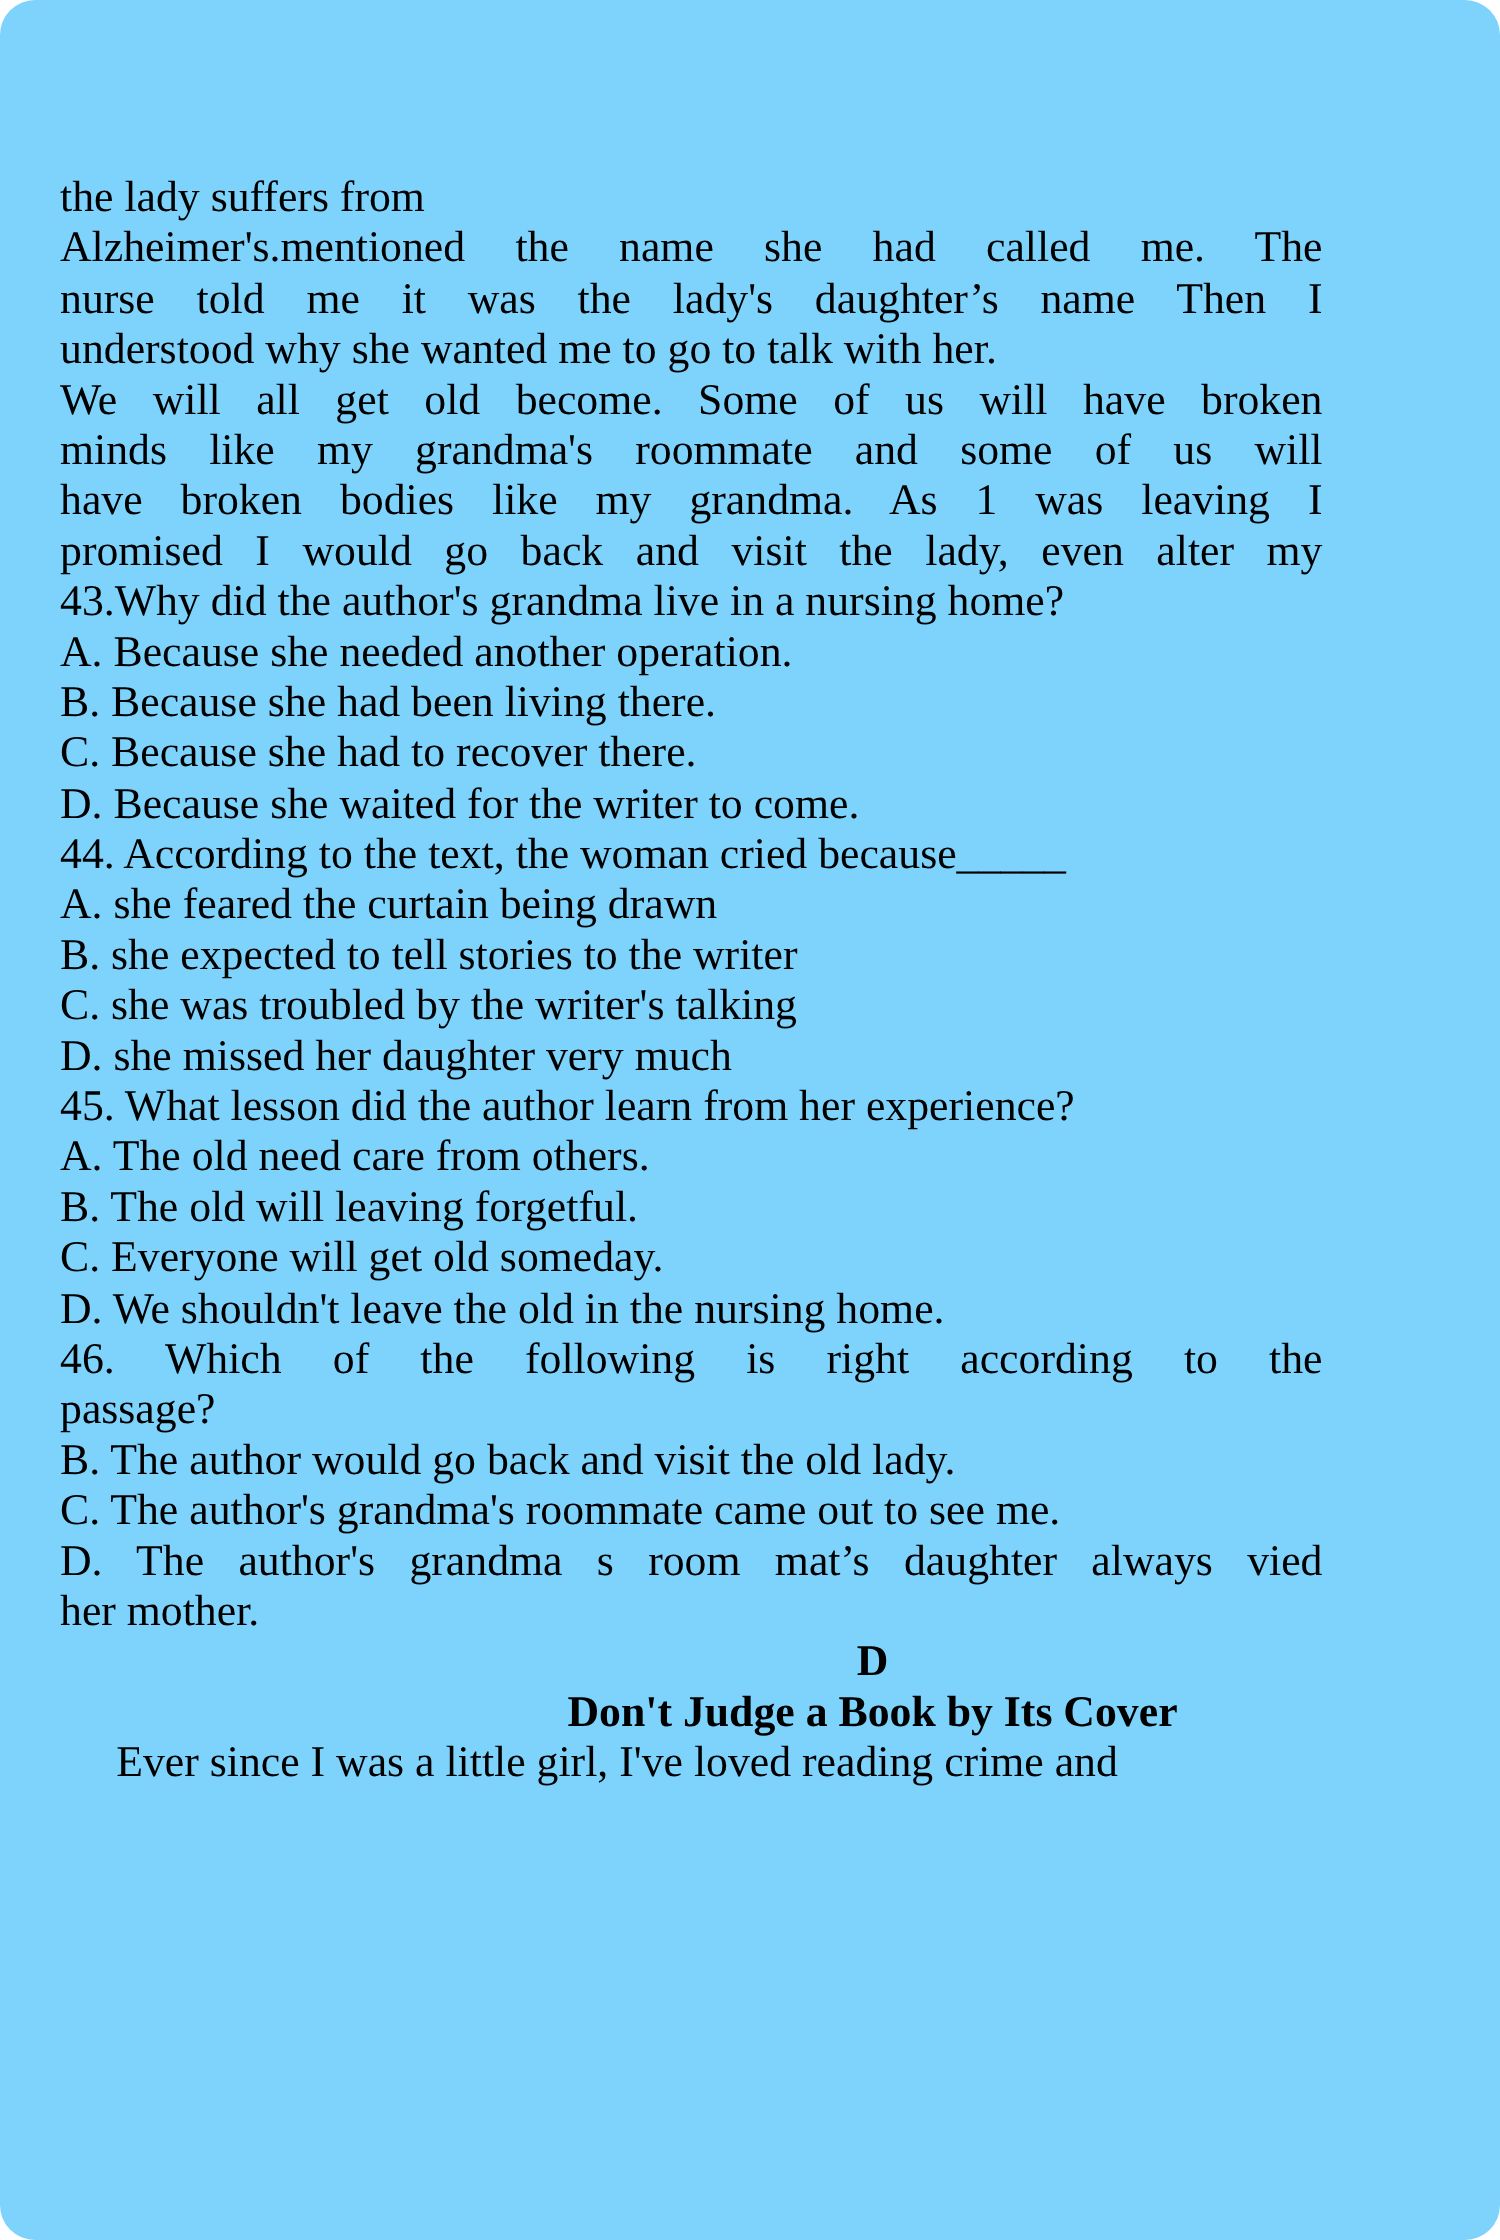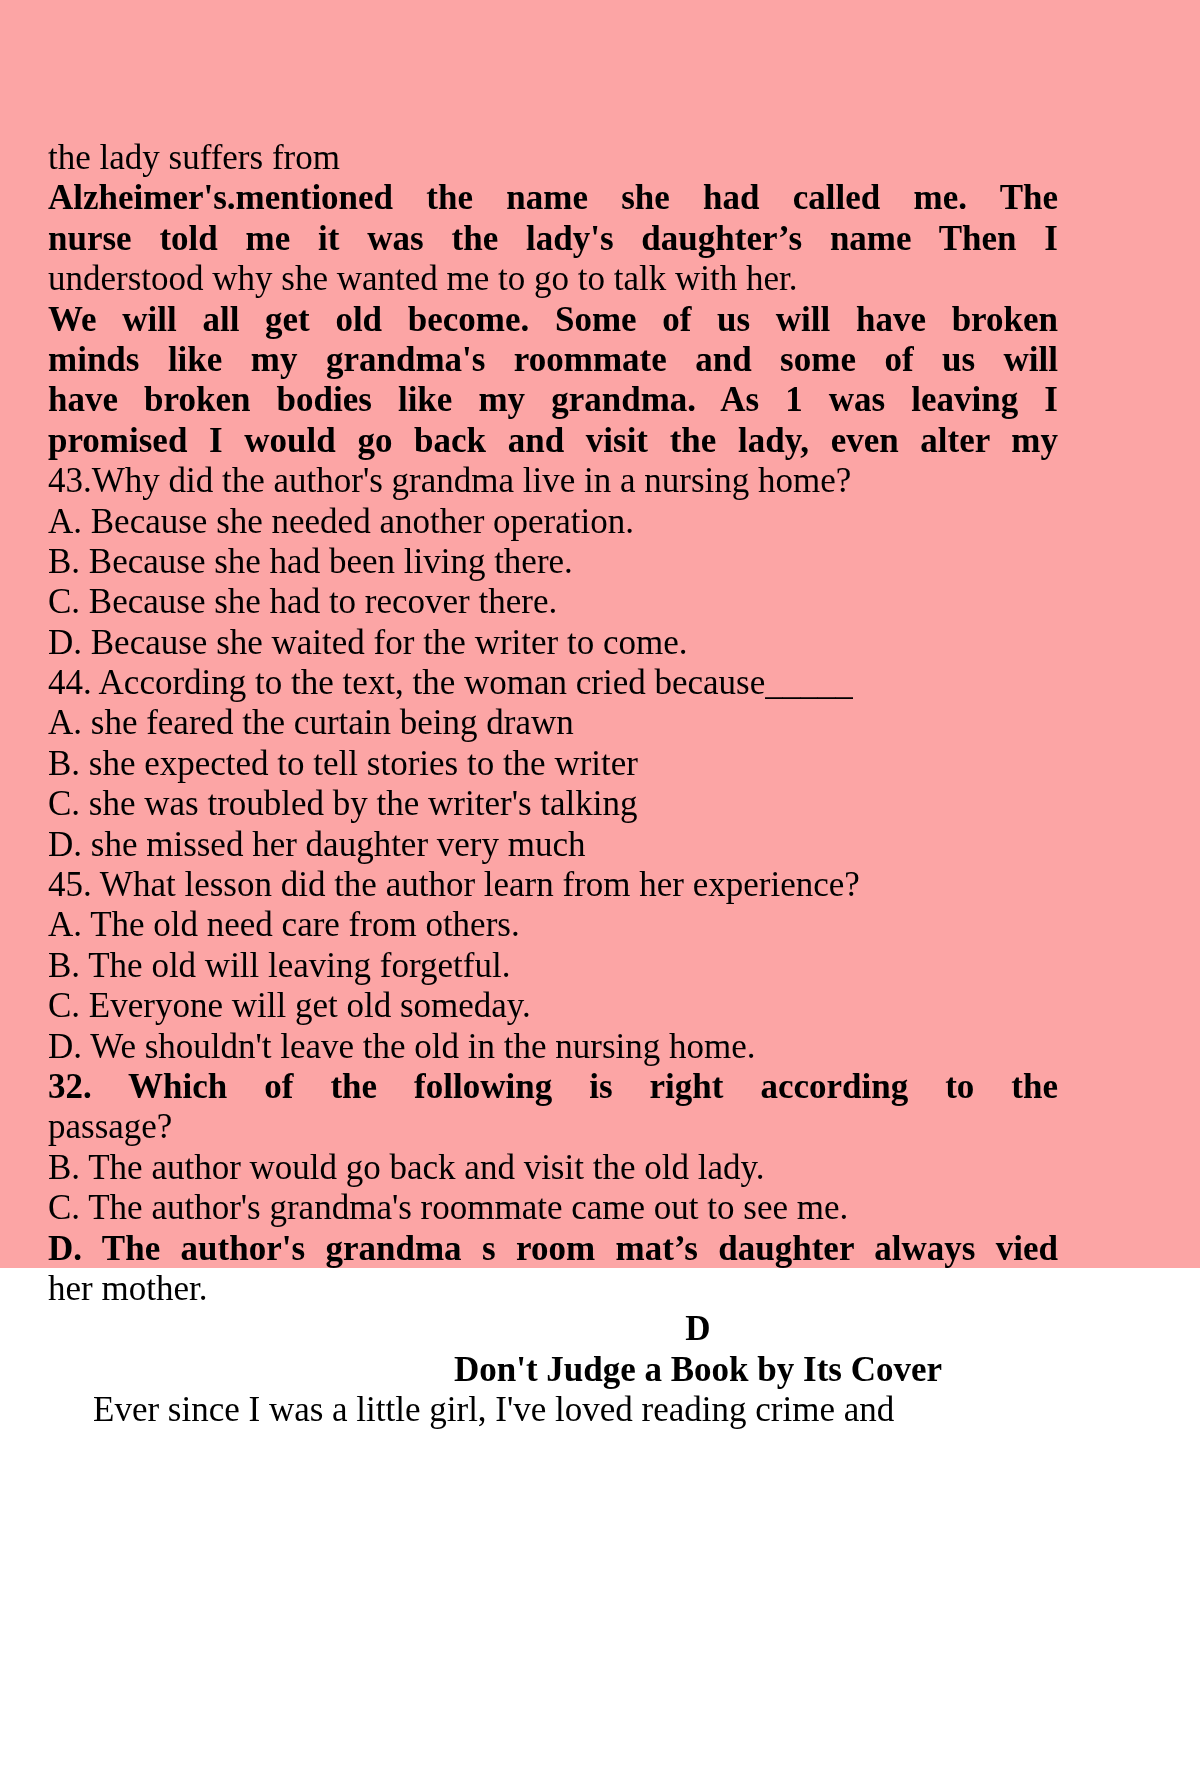--- a/index.html
+++ b/index.html
@@ -10,22 +10,23 @@
     width: 1200px;
     height: 1792px;
     background: #ffffff;
     overflow: hidden;
     font-family: "Liberation Serif", "DejaVu Serif", serif;
     color: #000000;
   }
   .page {
     position: relative;
     width: 1200px;
-    height: 1268px;
-    background: #fca5a5;
+    height: 1792px;
+    background: #7dd3fc;
+    border-radius: 28px;
   }
   .text-column {
     position: absolute;
     left: 48px;
     top: 138px;
     width: 1010px;
     font-size: 35px;
     line-height: 40.4px;
     color: #000000;
   }
@@ -33,21 +34,20 @@
     height: 40.4px;
   }
   .line.left {
     text-align: left;
     white-space: nowrap;
   }
   .line.justify {
     text-align: justify;
     text-align-last: justify;
     white-space: normal;
-    font-weight: bold;
   }
   .line.center {
     text-align: center;
     margin-left: 290px; 
     white-space: nowrap;
   }
   .line.bold {
     font-weight: bold;
   }
   .line.indent {
@@ -75,21 +75,21 @@
       <div class="line left">44. According to the text, the woman cried because_____</div>
       <div class="line left">A. she feared the curtain being drawn</div>
       <div class="line left">B. she expected to tell stories to the writer</div>
       <div class="line left">C. she was troubled by the writer's talking</div>
       <div class="line left">D. she missed her daughter very much</div>
       <div class="line left">45. What lesson did the author learn from her experience?</div>
       <div class="line left">A. The old need care from others.</div>
       <div class="line left">B. The old will leaving forgetful.</div>
       <div class="line left">C. Everyone will get old someday.</div>
       <div class="line left">D. We shouldn't leave the old in the nursing home.</div>
-      <div class="line justify">32. Which of the following is right according to the</div>
+      <div class="line justify">46. Which of the following is right according to the</div>
       <div class="line left">passage?</div>
       <div class="line left">B. The author would go back and visit the old lady.</div>
       <div class="line left">C. The author's grandma's roommate came out to see me.</div>
       <div class="line justify">D. The author's grandma s room mat’s daughter always vied</div>
       <div class="line left">her mother.</div>
       <div class="line center bold">D</div>
       <div class="line center bold">Don't Judge a Book by Its Cover</div>
       <div class="line left indent">Ever since I was a little girl, I've loved reading crime and</div>
     </div>
 </div>

